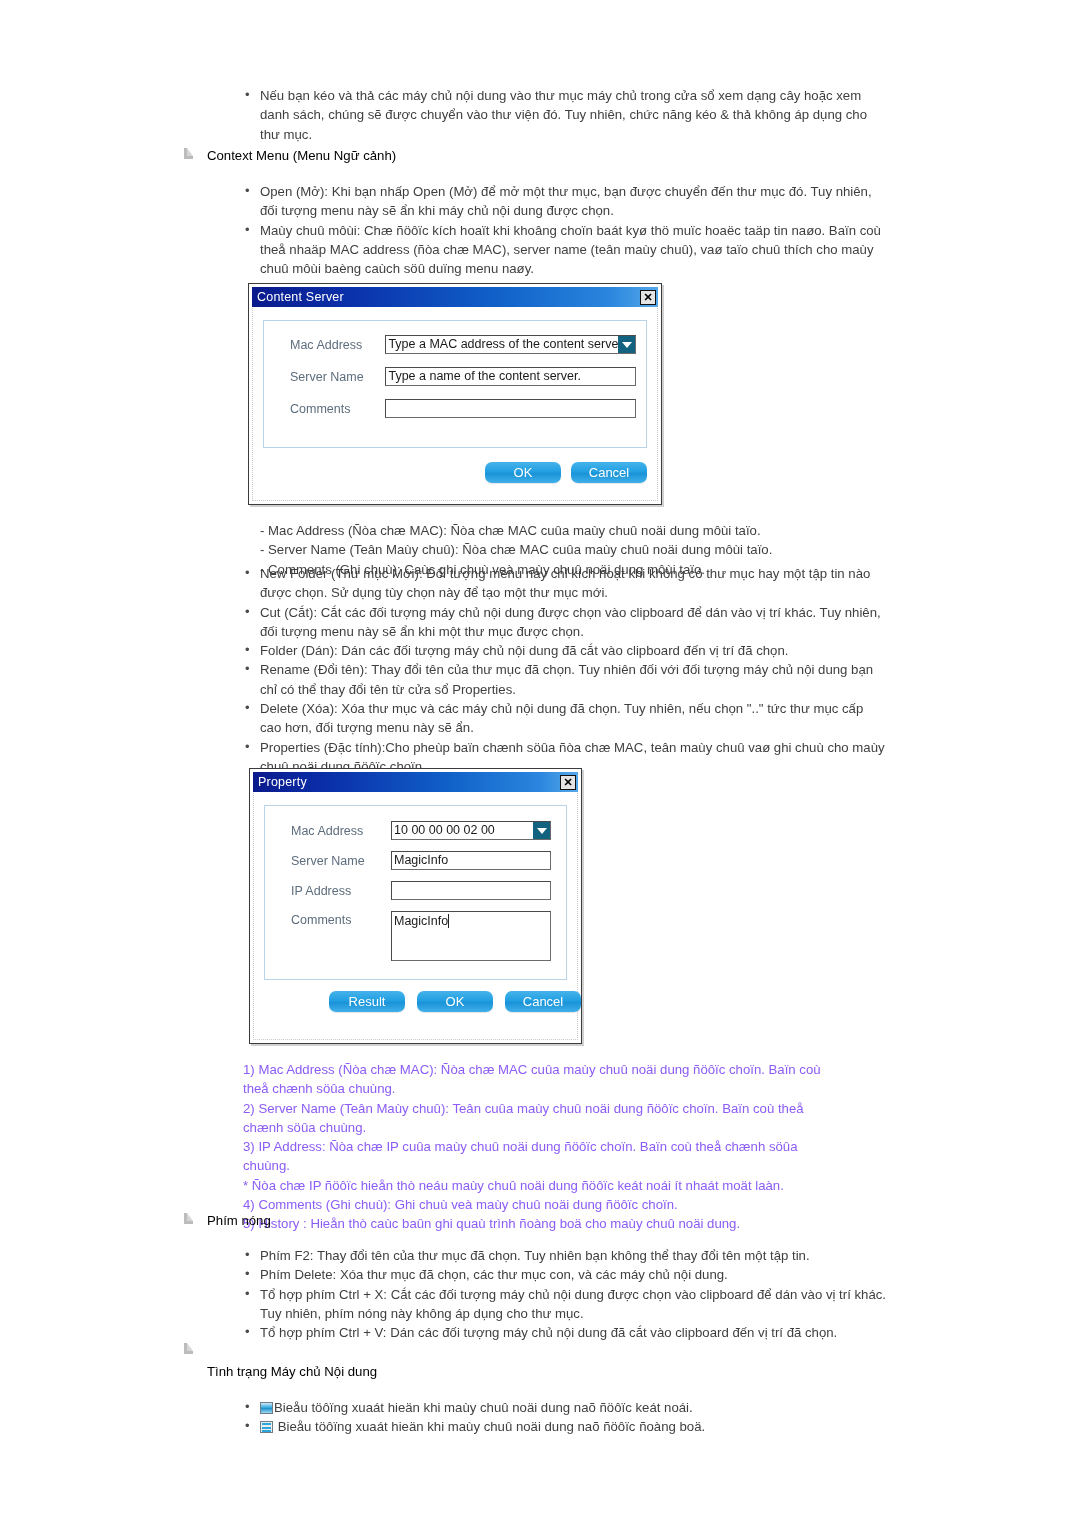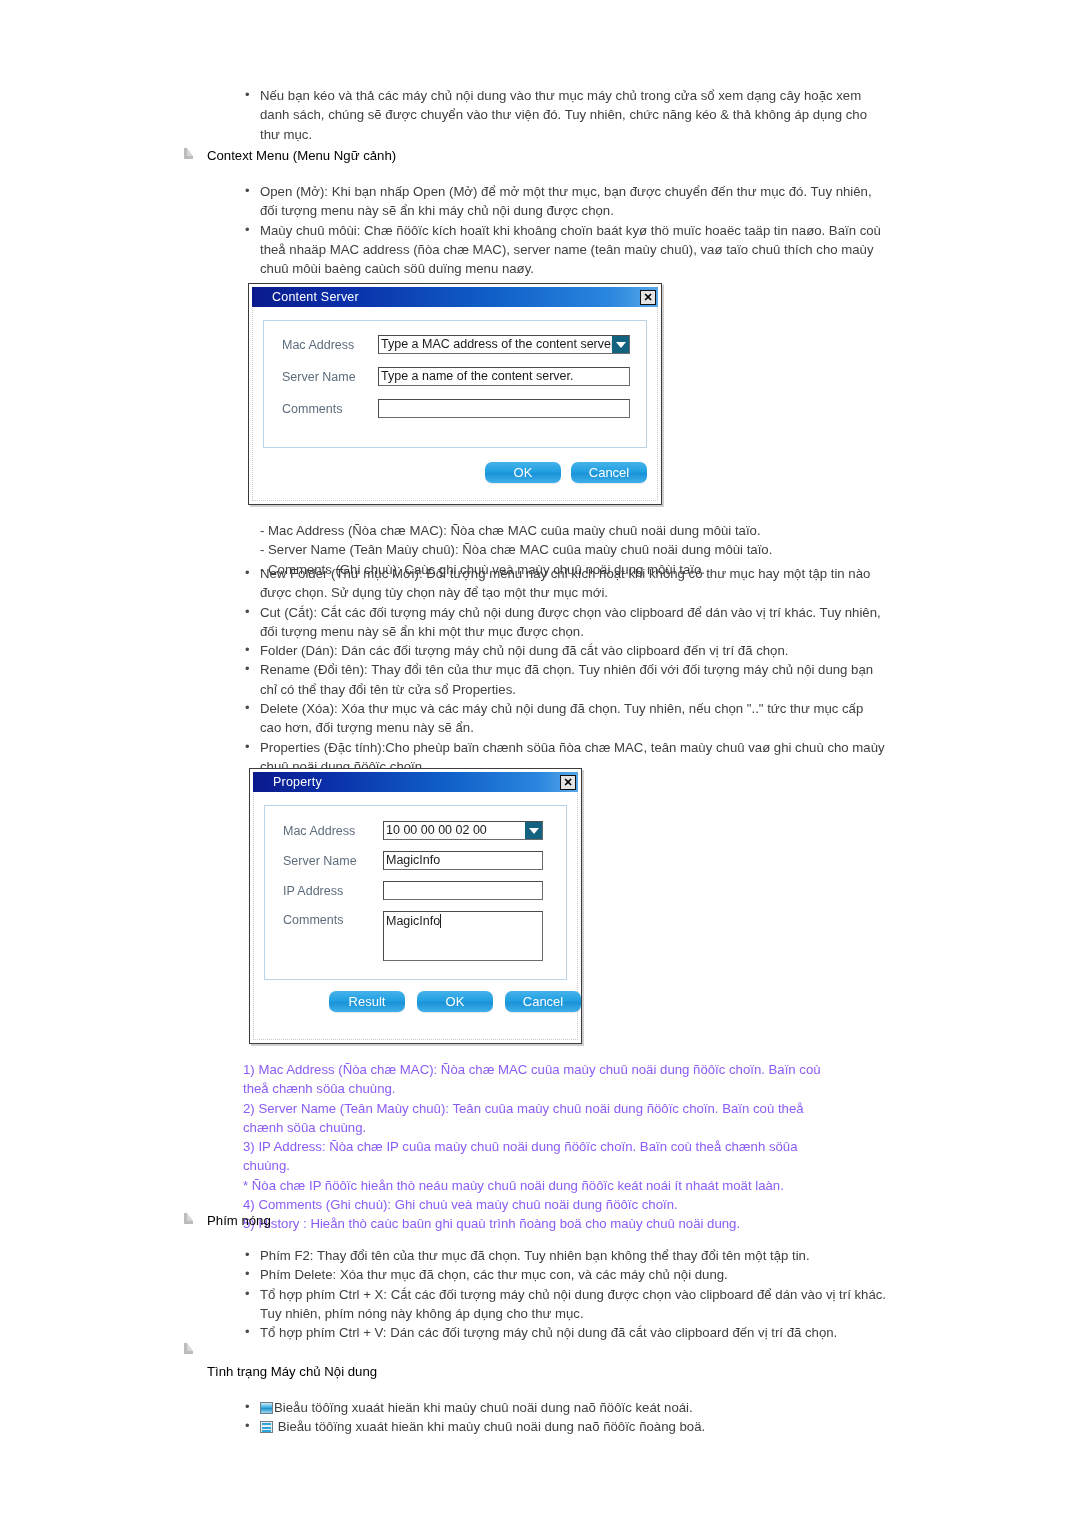--- a/index.html
+++ b/index.html
@@ -105,21 +105,21 @@
     left: 3px; top: 3px; right: 3px; bottom: 3px;
     border: 1px dotted #c9c9c9;
     pointer-events: none;
   }
   .titlebar {
     height: 20px;
     margin: 3px 3px 0 3px;
     background: linear-gradient(to right, #0a1a8c 0%, #0a2ea8 22%, #1060c8 60%, #2a86de 88%, #57a8e8 100%);
     display: flex;
     align-items: center;
-    padding: 0 2px 0 20px;
+    padding: 0 2px 0 5px;
     position: relative;
     z-index: 2;
   }
   .titlebar-text {
     color: #ffffff;
     font-size: 12.5px;
     font-weight: normal;
     letter-spacing: 0.2px;
     flex: 1;
     white-space: nowrap;
@@ -139,21 +139,21 @@
     font-family: "Liberation Sans", sans-serif;
   }
   .dlg-body {
     position: relative;
     z-index: 2;
     padding: 0;
   }
   .group-box {
     border: 1px solid #b9d4e8;
     margin: 13px 14px 0 14px;
-    padding: 14px 10px 14px 18px;
+    padding: 14px 10px 14px 26px;
     box-sizing: border-box;
   }
   .form-row {
     display: flex;
     align-items: center;
     margin-bottom: 10px;
   }
   .form-row:last-child { margin-bottom: 0; }
   .form-label {
     color: #5d6d7d;

